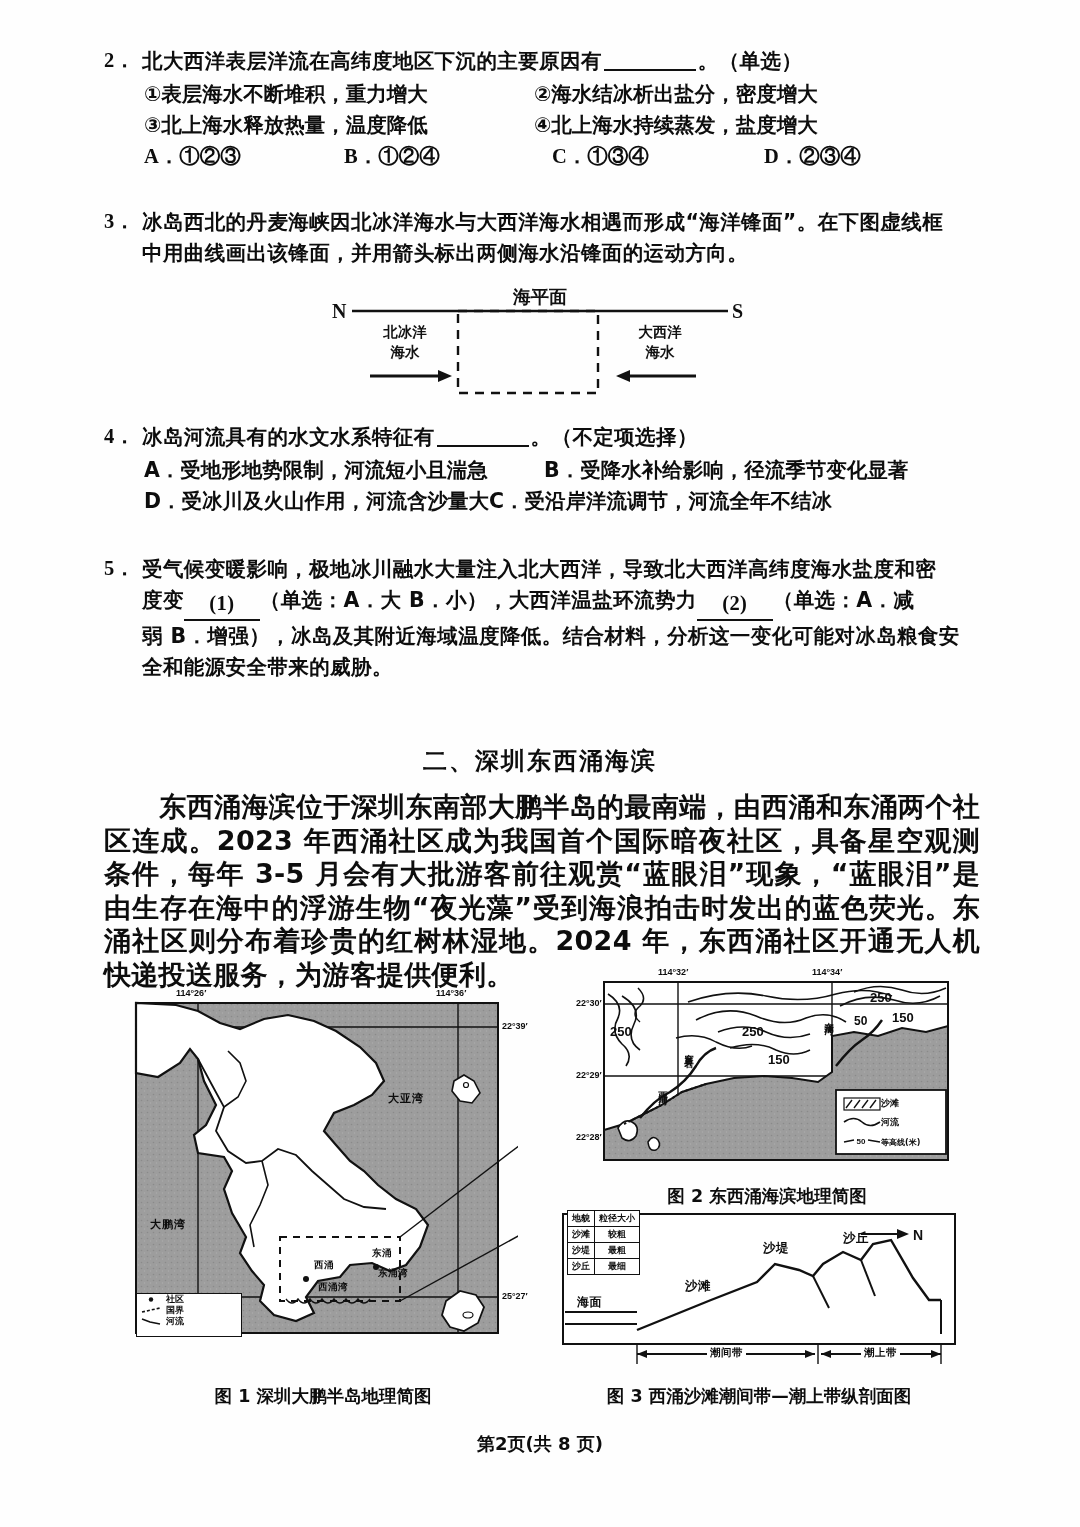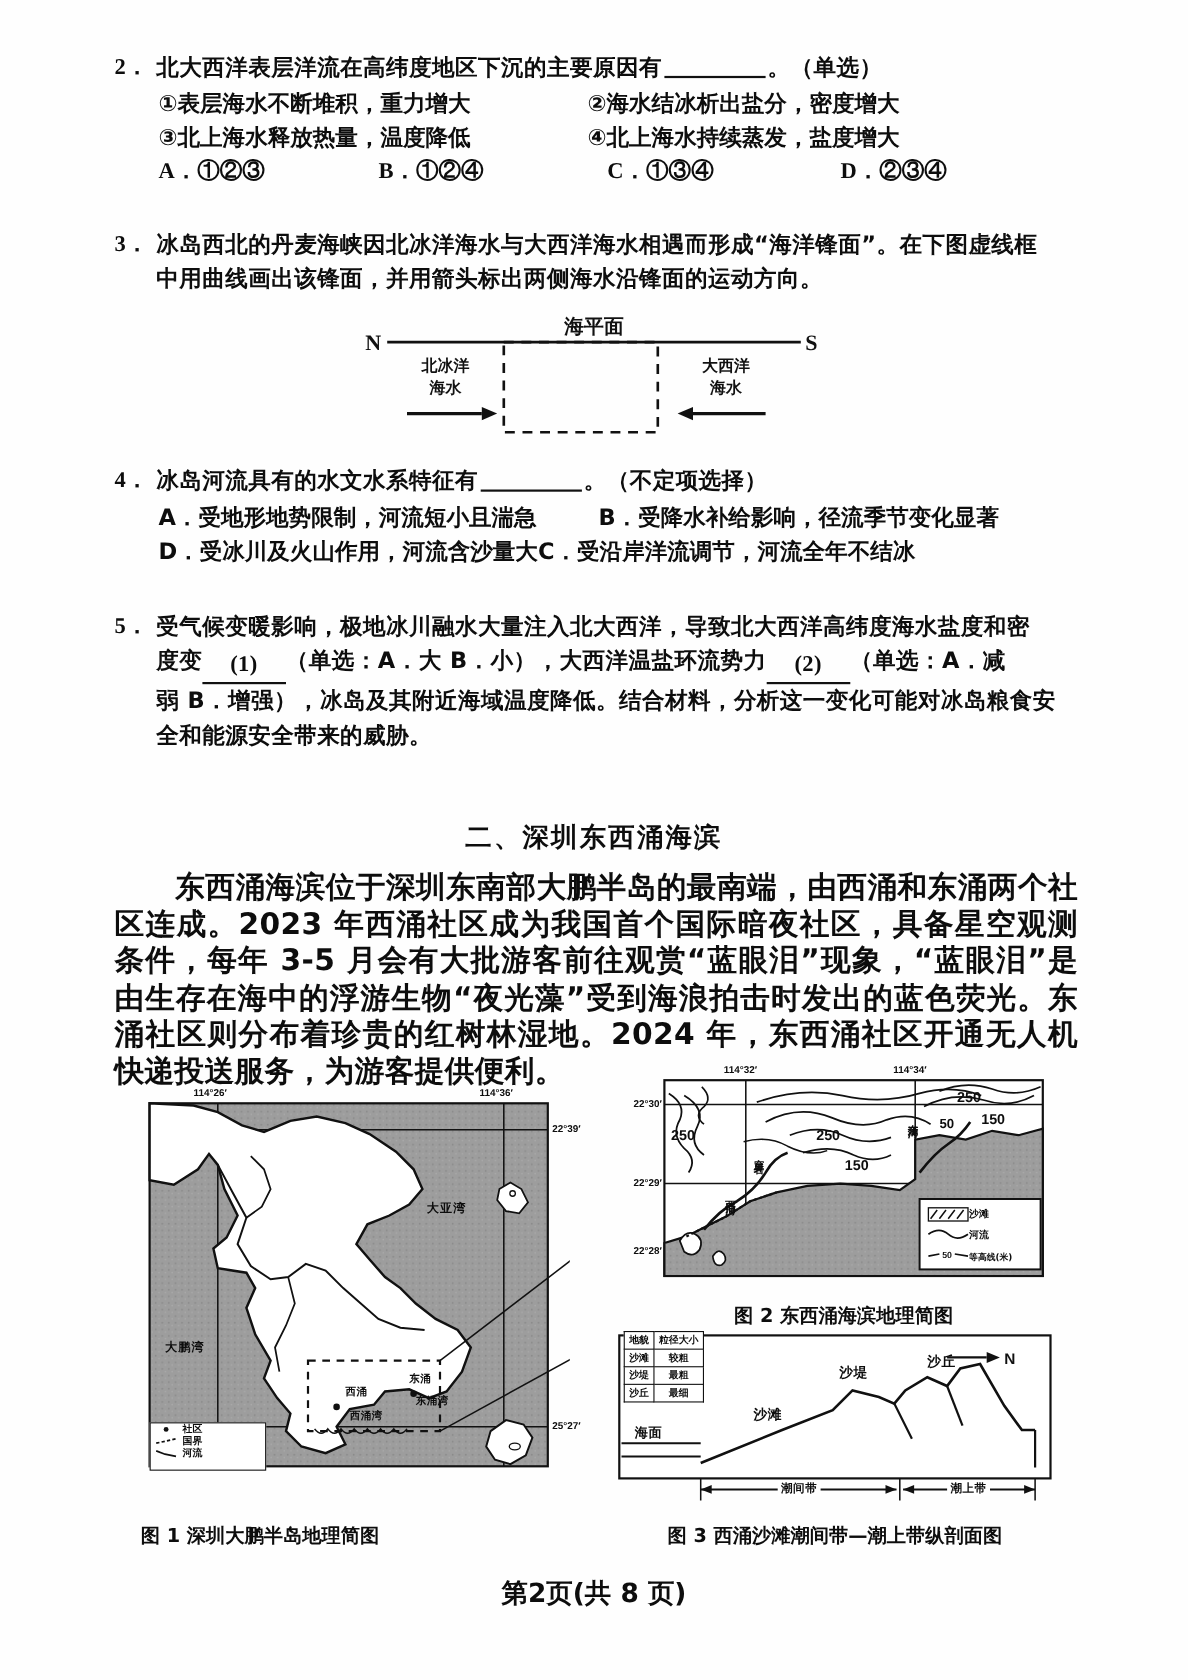--- a/index.html
+++ b/index.html
@@ -65,27 +65,27 @@
 
   
   .fig1{position:absolute;left:128px;top:985px;width:390px;height:375px;}
   .fig2{position:absolute;left:578px;top:966px;width:378px;height:205px;}
   .fig3{position:absolute;left:561px;top:1212px;width:396px;height:160px;}
   .cap{
     position:absolute;font-weight:bold;font-size:17.5px;
     font-family:"DejaVu Sans","Liberation Sans",sans-serif;
     white-space:nowrap;
   }
-  .cap1{left:128px;top:1384px;width:390px;text-align:left;}
+  .cap1{left:128px;top:1384px;width:390px;text-align:center;}
   .cap2{left:578px;top:1184px;width:378px;text-align:center;}
   .cap3{left:561px;top:1384px;width:396px;text-align:center;}
 
   .footer{
     position:absolute;left:0;right:0;top:1432px;text-align:center;
-    font-weight:bold;font-size:24px;
+    font-weight:bold;font-size:18px;
     font-family:"DejaVu Sans","Liberation Sans",sans-serif;
   }
   .coordlab{
     position:absolute;font-size:9px;font-weight:bold;
     font-family:"Liberation Sans",sans-serif;white-space:nowrap;
   }
   .maplab{
     position:absolute;font-size:11px;font-weight:bold;
     font-family:"DejaVu Sans",sans-serif;white-space:nowrap;
     letter-spacing:1px;

